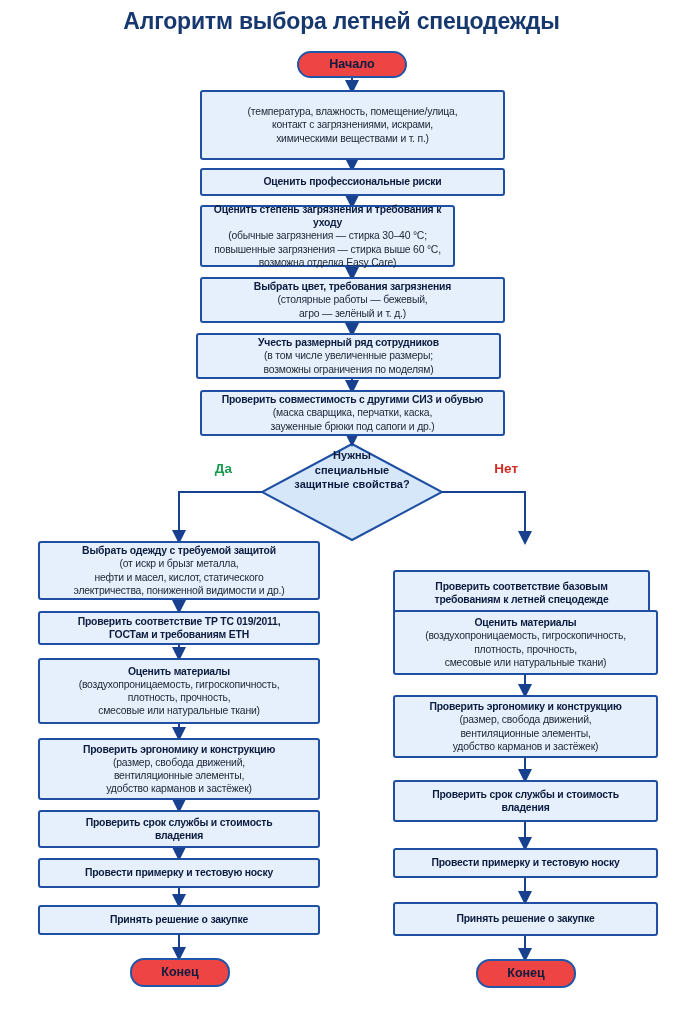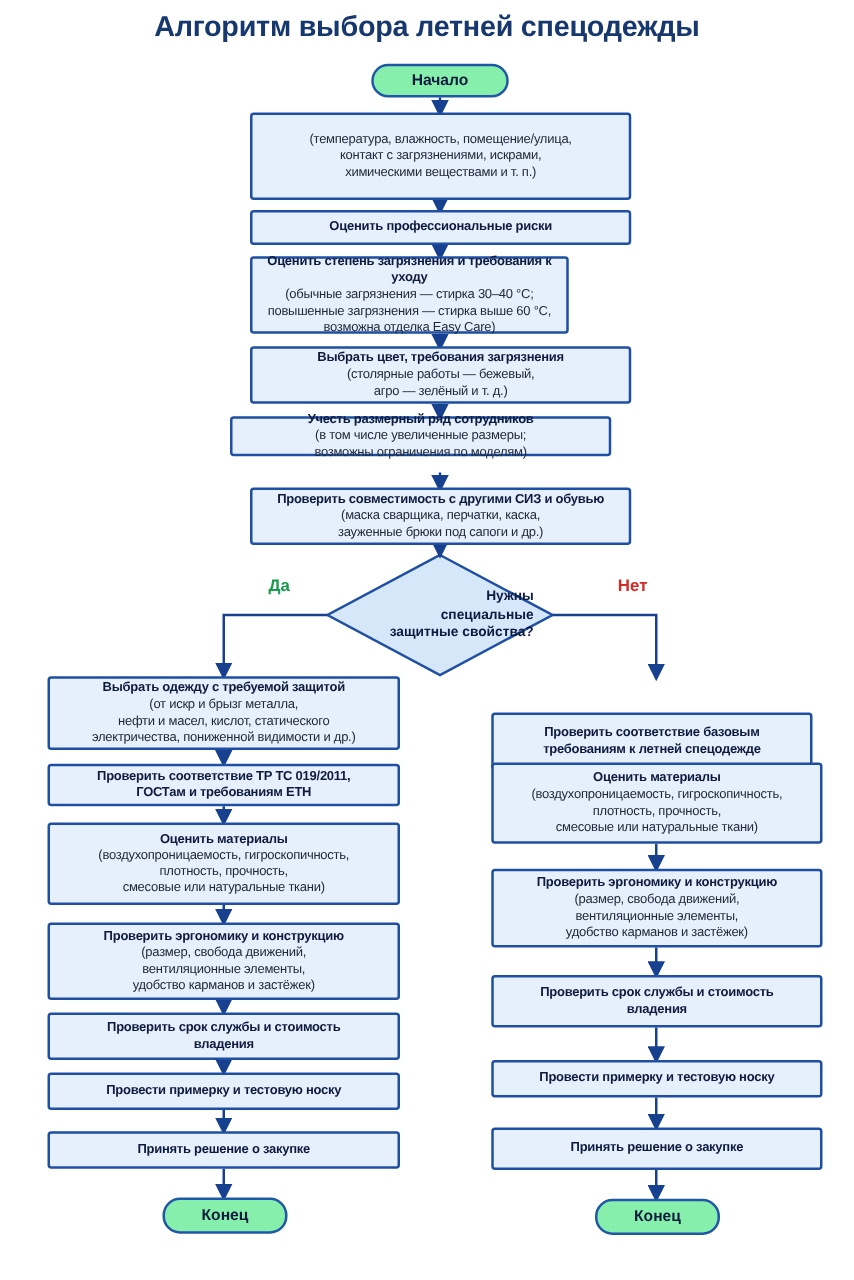--- a/index.html
+++ b/index.html
@@ -11,35 +11,35 @@
          letter-spacing:-0.2px;}
   .wires{position:absolute;left:0;top:0;z-index:1;}
   .node{position:absolute;z-index:2;box-sizing:border-box;
         background:#e6effc;border:2px solid #1e4fa3;border-radius:3px;
         display:flex;flex-direction:column;justify-content:center;align-items:center;
         text-align:center;padding:1px 2px;}
   .node .t{font-weight:bold;font-size:10.4px;line-height:13.2px;color:#0d1b3e;
            white-space:pre-line;letter-spacing:-0.2px;}
   .node .d{font-size:10.4px;line-height:13.2px;color:#222a3a;
            white-space:pre-line;letter-spacing:-0.2px;}
-  .pill{background:#86efac;border-radius:14px;border-color:#2157a8;}
+  .pill{background:#ef4444;border-radius:14px;border-color:#2157a8;}
   .pill .t{font-size:12.5px;letter-spacing:0;}
-  .decision-text{position:absolute;z-index:2;left:277px;top:470px;width:150px;
-        text-align:right;font-weight:bold;font-size:11px;line-height:14.5px;
+  .decision-text{position:absolute;z-index:2;left:277px;top:448px;width:150px;
+        text-align:center;font-weight:bold;font-size:11px;line-height:14.5px;
         color:#0d1b3e;white-space:pre-line;}
   .branch{position:absolute;z-index:2;width:50px;text-align:right;
         font-weight:bold;font-size:13.5px;}
   .yes{left:182px;top:461px;color:#189b4c;}
   .no{left:468px;top:461px;color:#d32b26;}
   
   .m1{left:200px;top:90px;width:305px;height:70px}
   .m2{left:200px;top:168px;width:305px;height:28px}
   .m3{left:200px;top:205px;width:255px;height:62px}
   .m4{left:200px;top:277px;width:305px;height:46px}
-  .m5{left:184px;top:333px;width:305px;height:32px}
+  .m5{left:196px;top:333px;width:305px;height:46px}
   .m6{left:200px;top:390px;width:305px;height:46px}
   
   .l1{left:38px;top:541px;width:282px;height:59px}
   .l2{left:38px;top:611px;width:282px;height:34px}
   .l3{left:38px;top:658px;width:282px;height:66px}
   .l4{left:38px;top:738px;width:282px;height:62px}
   .l5{left:38px;top:810px;width:282px;height:38px}
   .l6{left:38px;top:858px;width:282px;height:30px}
   .l7{left:38px;top:905px;width:282px;height:30px}
   

